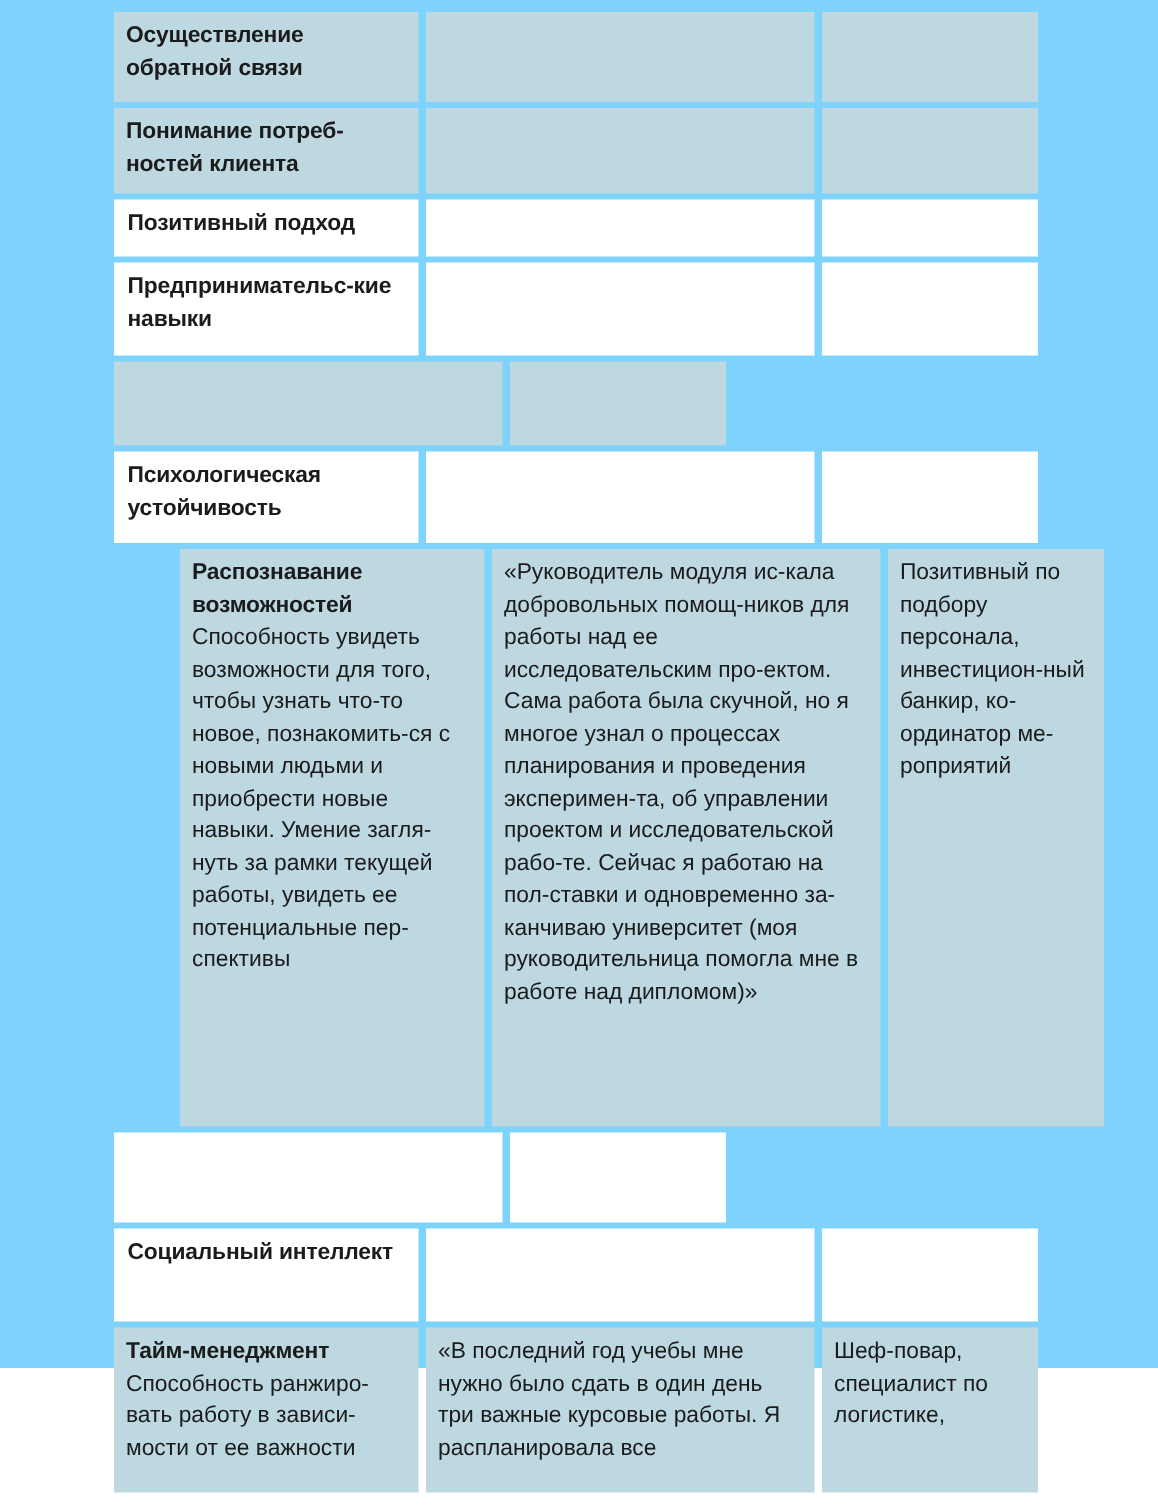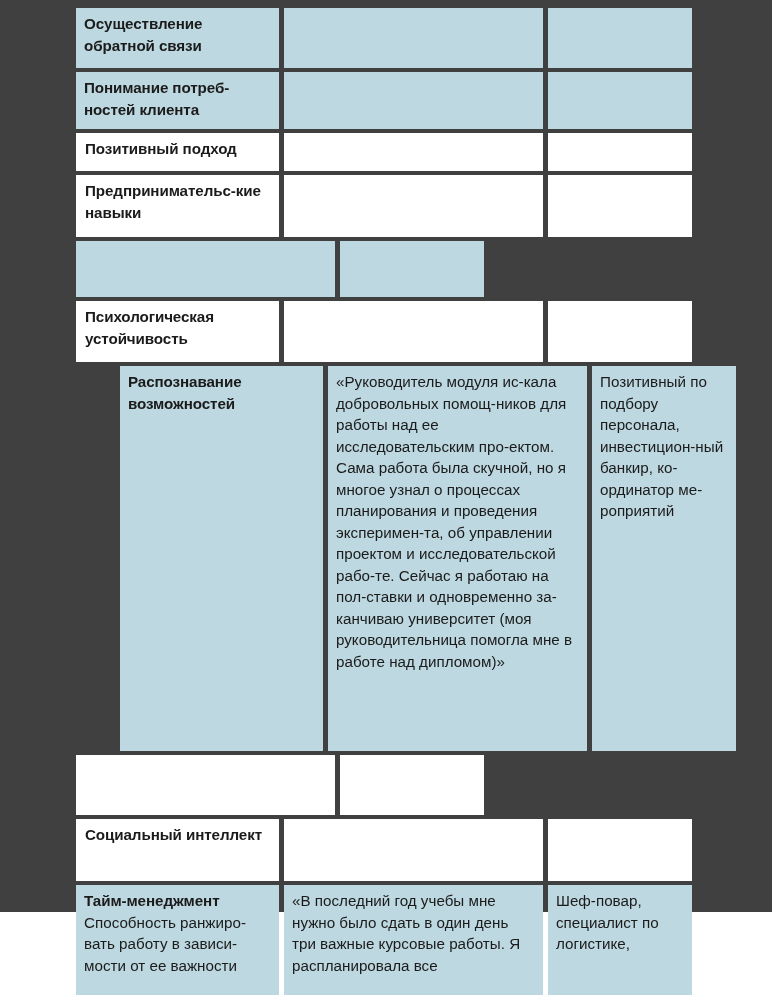--- a/index.html
+++ b/index.html
@@ -13,21 +13,21 @@
     height: 1004px;
     overflow: hidden;
     font-family: "Liberation Sans", "DejaVu Sans", sans-serif;
     -webkit-font-smoothing: antialiased;
   }
 
   #sheet {
     position: relative;
     width: 772px;
     height: 912px;
-    background: #404040;
+    background: #7dd3fc;
   }
 
   .table {
     position: absolute;
     left: 76px;
     top: 8px;
     width: 616px;
   }
 
   .row {
@@ -157,20 +157,21 @@
         <span class="quote-text"></span>
       </div>
       <div class="cell c-jobs blank">
         <span class="jobs-text"></span>
       </div>
     </div>
 
     <div class="row shaded h-385">
       <div class="cell c-skill">
         <span class="skill-title" style="display: block;">Распознавание возможностей</span>
+        <span class="skill-desc">Способность увидеть возможности для того, чтобы узнать что-то новое, познакомить-ся с новыми людьми и приобрести новые навыки. Умение загля-нуть за рамки текущей работы, увидеть ее потенциальные пер-спективы</span>
       </div>
       <div class="cell c-quote">
         <span class="quote-text">«Руководитель модуля ис-кала добровольных помощ-ников для работы над ее исследовательским про-ектом. Сама работа была скучной, но я многое узнал о процессах планирования и проведения эксперимен-та, об управлении проектом и исследовательской рабо-те. Сейчас я работаю на пол-ставки и одновременно за-канчиваю университет (моя руководительница помогла мне в работе над дипломом)»</span>
       </div>
       <div class="cell c-jobs">
         <span class="jobs-text">Позитивный по подбору персонала, инвестицион-ный банкир, ко-ординатор ме-роприятий</span>
       </div>
     </div>
 
     <div class="row plain h-60b">

